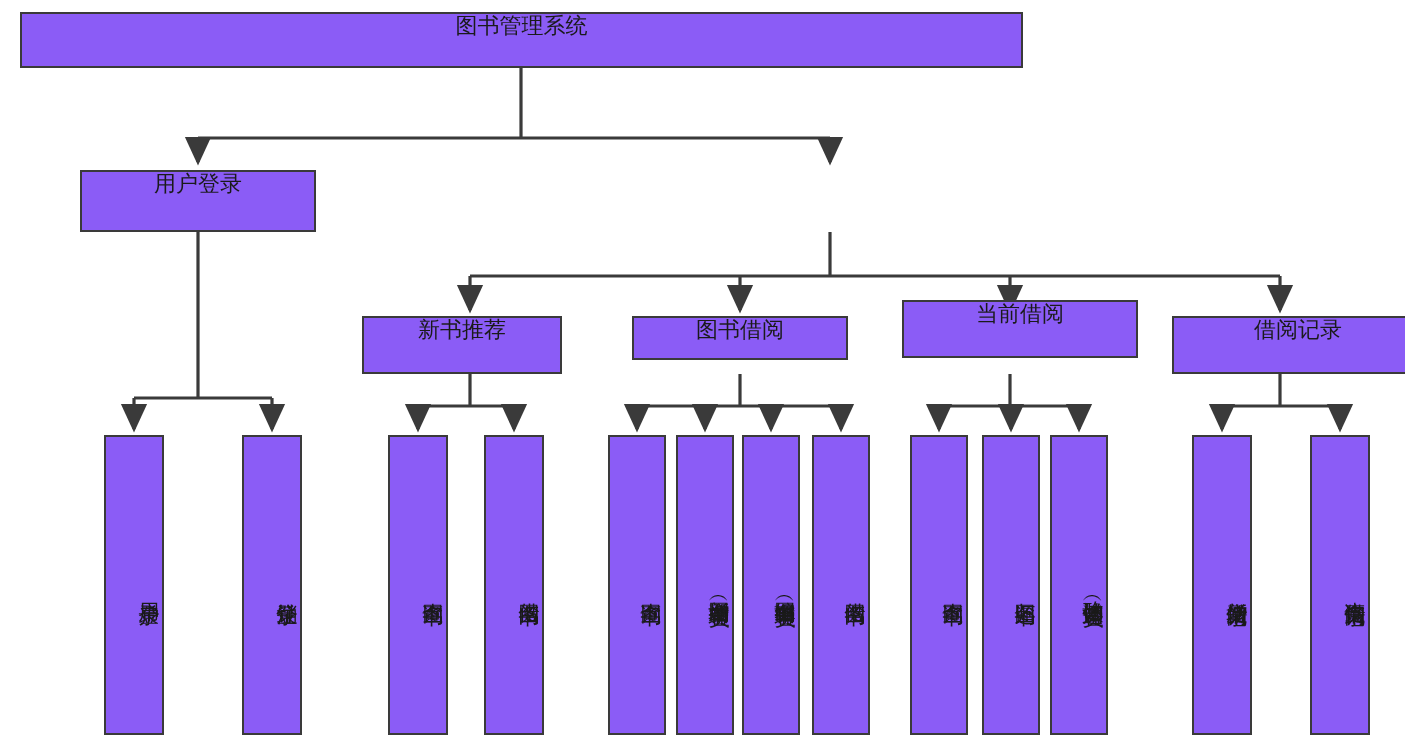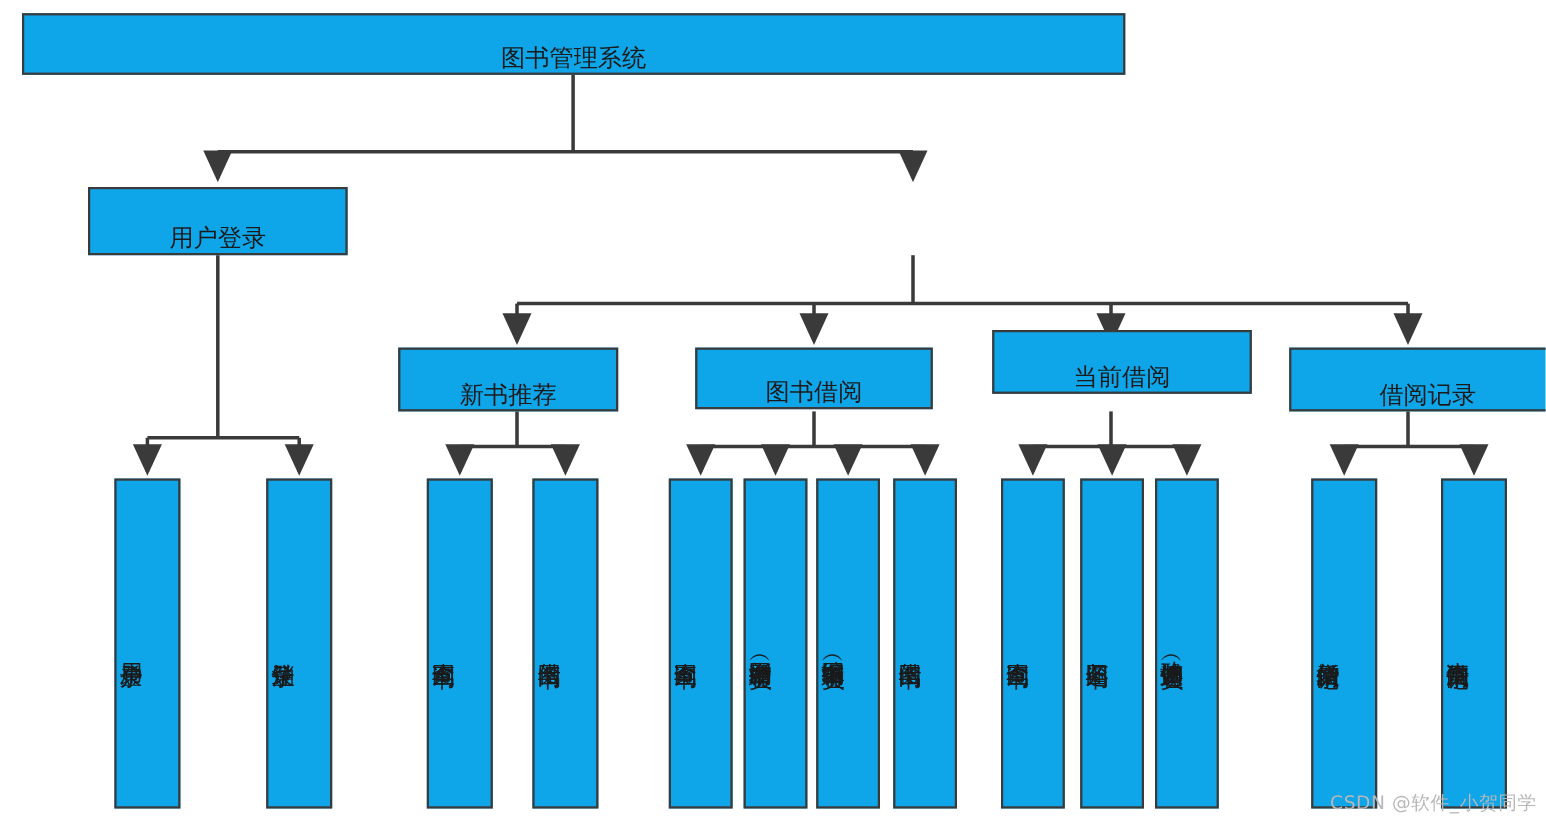--- a/index.html
+++ b/index.html
@@ -1,21 +1,21 @@
 <!DOCTYPE html>
 <html><head>
 <meta charset="utf-8">
 <style>
   html,body{margin:0;padding:0;background:#ffffff;}
   body{width:1405px;height:747px;overflow:hidden;
        font-family:"DejaVu Sans","Liberation Sans",sans-serif;}
   #diagram{position:relative;width:1405px;height:747px;background:#fff;}
   svg#edges{position:absolute;left:0;top:0;width:1405px;height:747px;}
-  .node{position:absolute;box-sizing:border-box;background:#0ea5e9;
-        border:2.5px solid #3a3a3a;display:flex;align-items:flex-end;
+  .node{position:absolute;box-sizing:border-box;background:#8b5cf6;
+        border:2.5px solid #3a3a3a;display:flex;align-items:flex-start;
         justify-content:center;color:#1a1a1a;}
   .node.h{font-size:22px;line-height:1.1;white-space:nowrap;}
   .node.v{writing-mode:vertical-rl;text-orientation:upright;
           font-size:21px;line-height:1.25;letter-spacing:1px;
           padding-top:6px;}
   .node.v span{writing-mode:vertical-rl;text-orientation:upright;
                display:block;text-align:center;}
   #watermark{position:absolute;right:8px;bottom:6px;font-size:17px;
              color:#b8b8b8;letter-spacing:.5px;white-space:nowrap;
              pointer-events:none;}
@@ -79,21 +79,21 @@
     <span>图书管理系统</span>
   </div>
 
   <div class="node h" style="left: 80px; top: 170px; width: 236px; height: 62px;">
     <span>用户登录</span>
   </div>
 
   <div class="node h" style="left: 362px; top: 316px; width: 200px; height: 58px;">
     <span>新书推荐</span>
   </div>
-  <div class="node h" style="left: 632px; top: 316px; width: 216px; height: 56px;">
+  <div class="node h" style="left: 632px; top: 316px; width: 216px; height: 44px;">
     <span>图书借阅</span>
   </div>
   <div class="node h" style="left: 902px; top: 300px; width: 236px; height: 58px;">
     <span>当前借阅</span>
   </div>
   <div class="node h" style="left: 1172px; top: 316px; width: 252px; height: 58px;">
     <span>借阅记录</span>
   </div>
 
   <div class="node v" style="left: 104px; top: 435px; width: 60px; height: 300px;">
@@ -129,14 +129,13 @@
   <div class="node v" style="left: 1050px; top: 435px; width: 58px; height: 300px;">
     <span>确认归还（管理员）</span>
   </div>
   <div class="node v" style="left: 1192px; top: 435px; width: 60px; height: 300px;">
     <span>新增借阅记录</span>
   </div>
   <div class="node v" style="left: 1310px; top: 435px; width: 60px; height: 300px;">
     <span>查询借阅记录</span>
   </div>
 
-  <div id="watermark">CSDN @软件_小贺同学</div>
 </div>
 
 </body></html>

